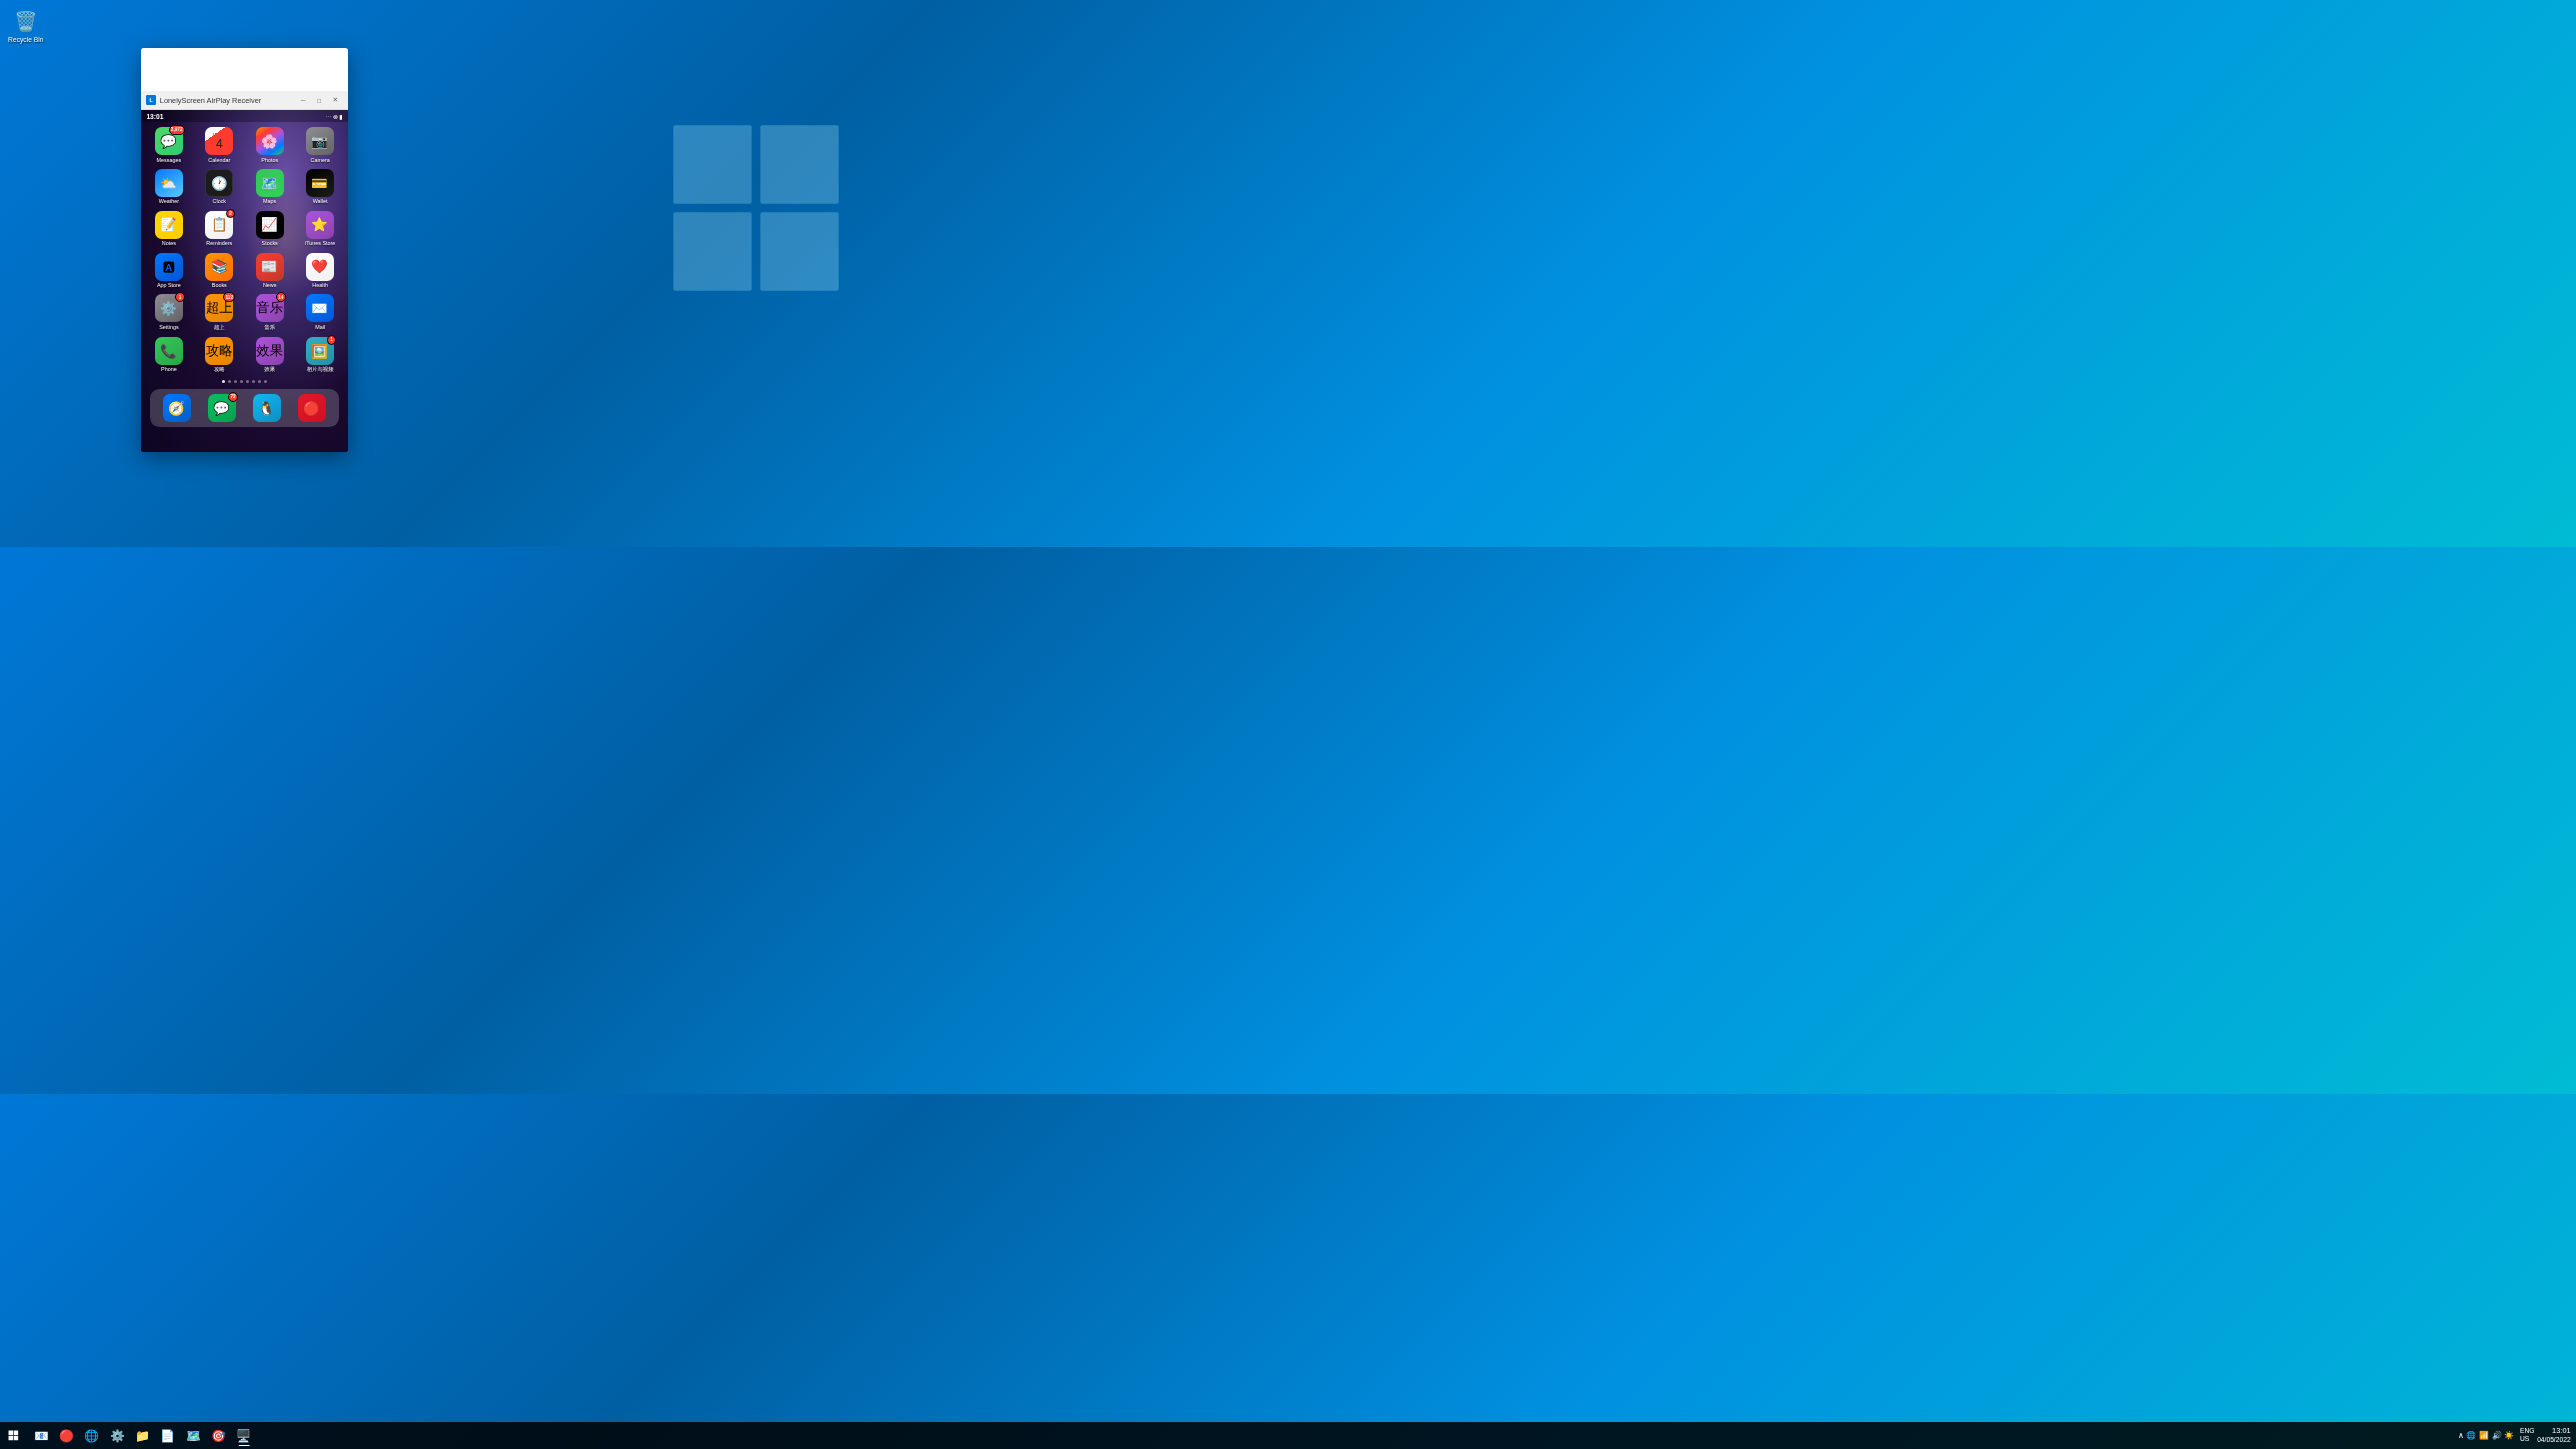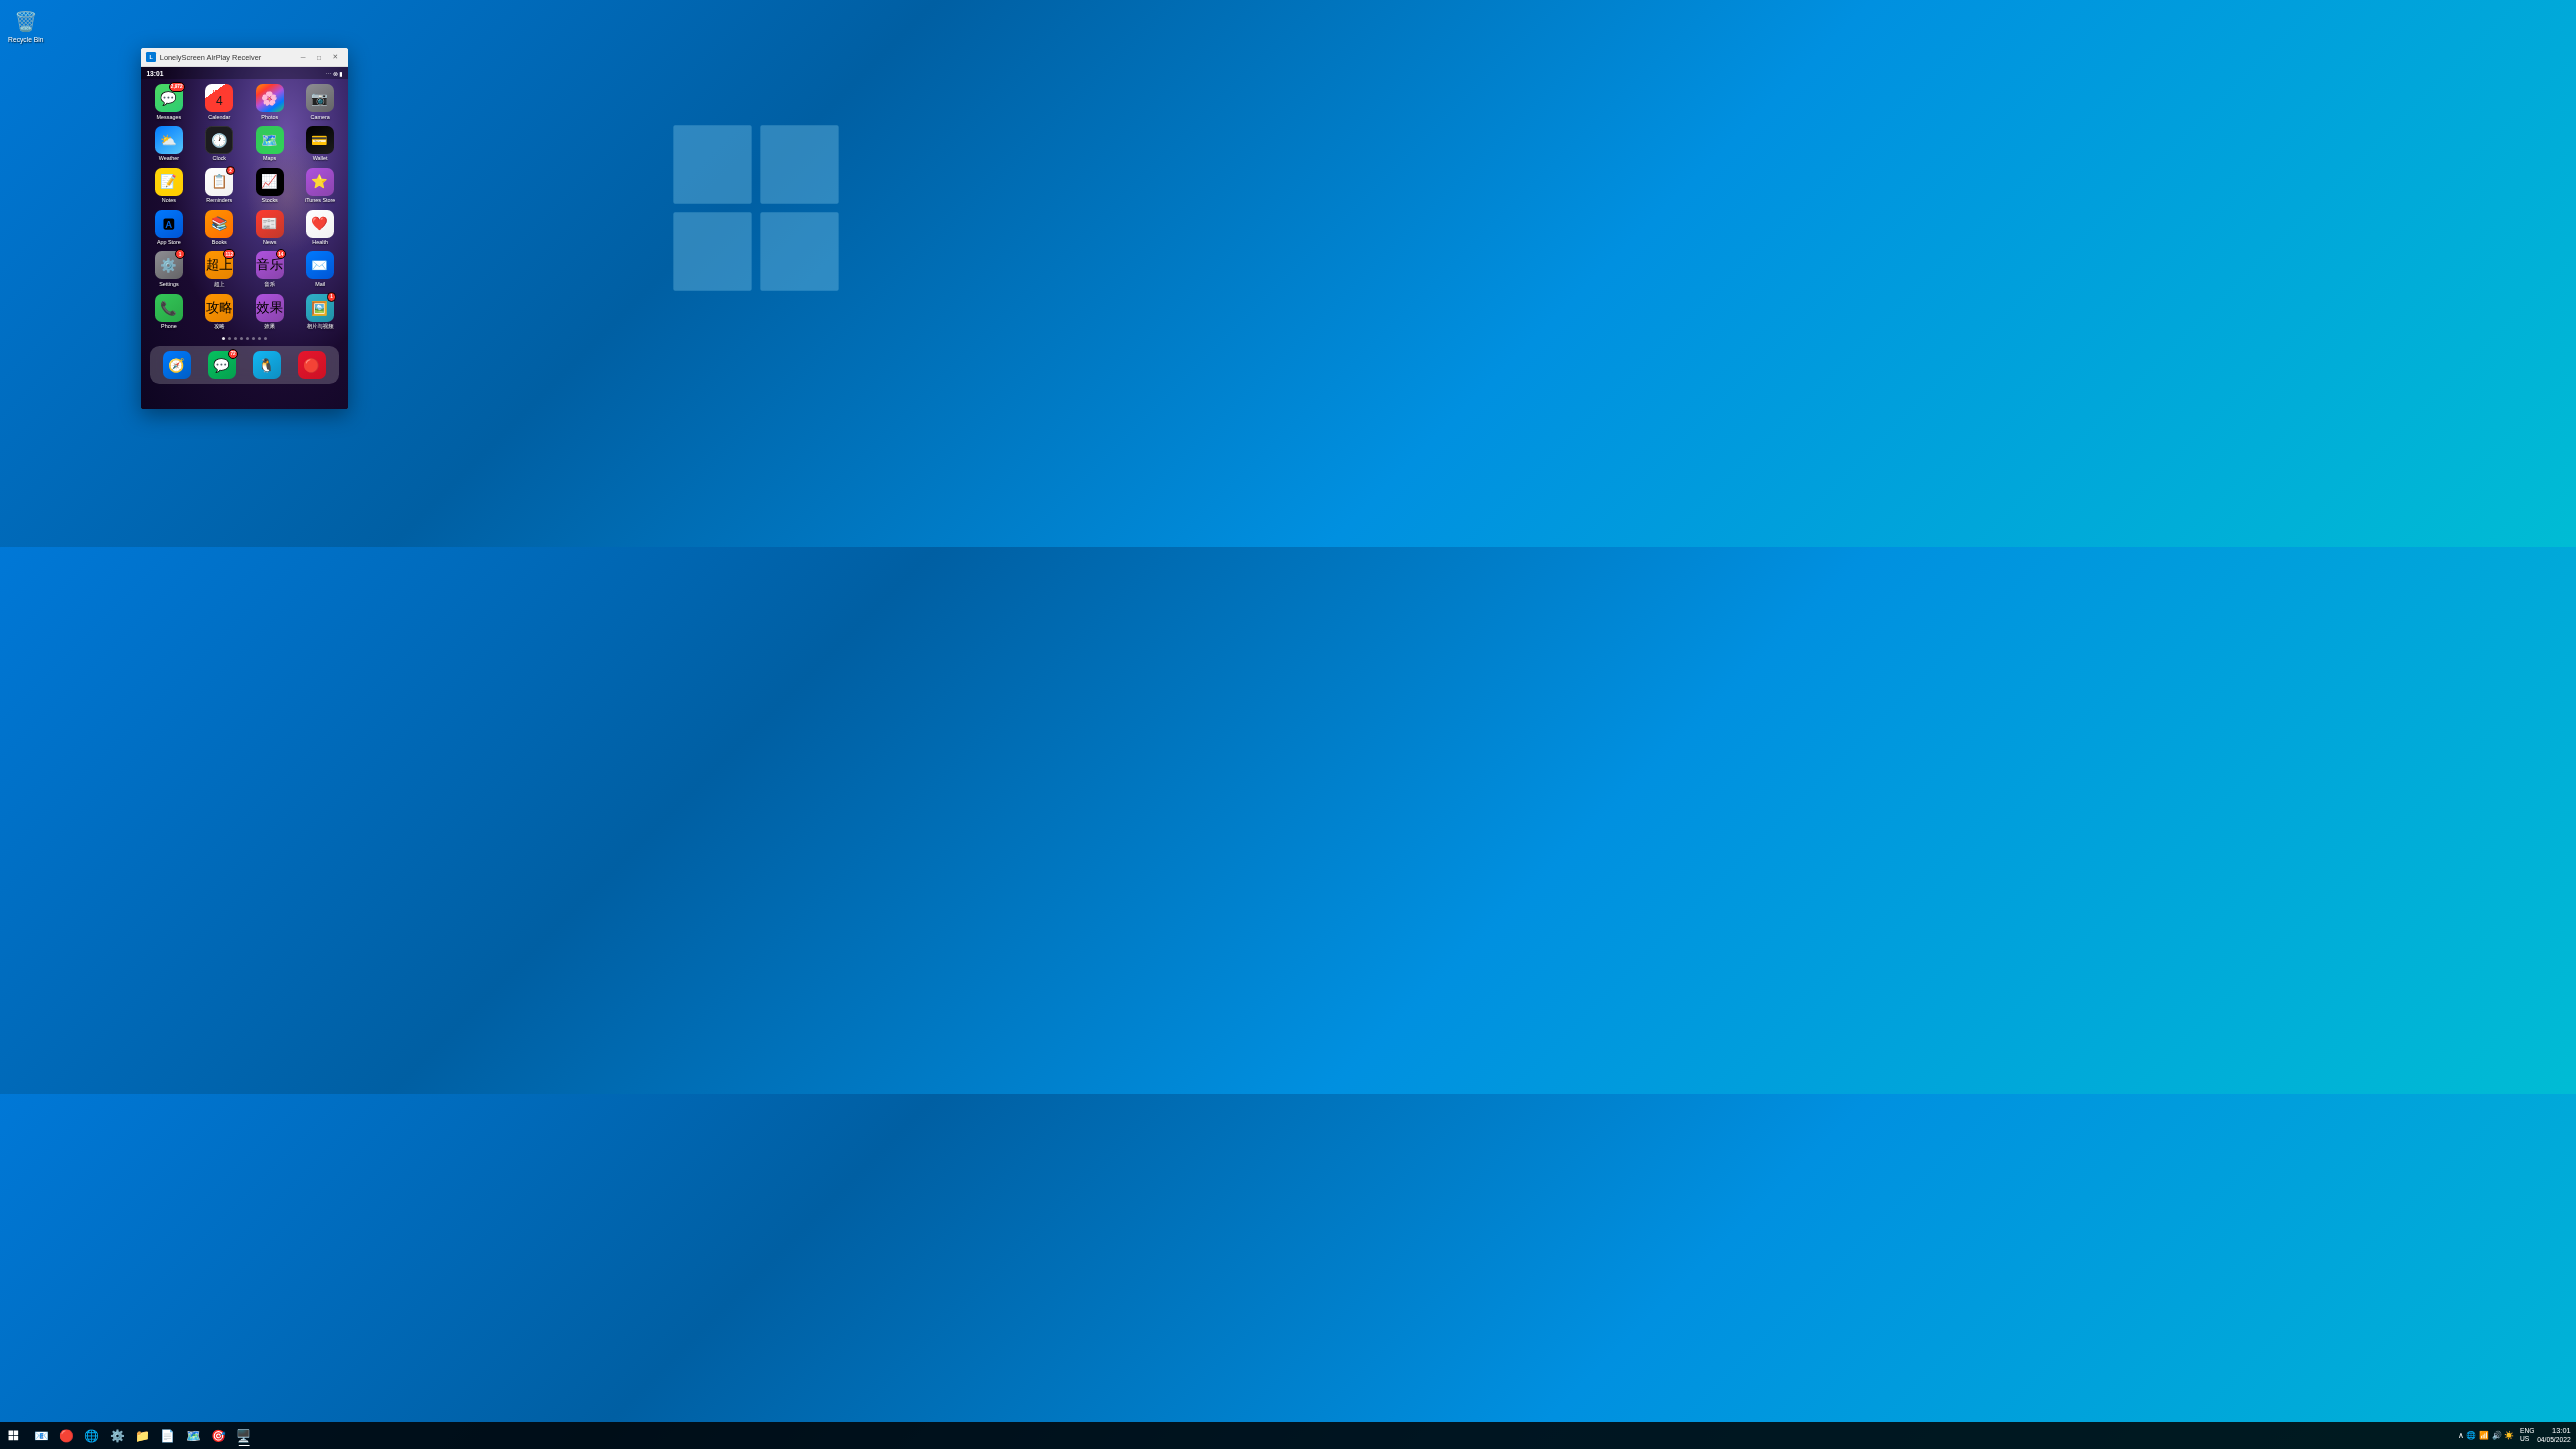--- a/index.html
+++ b/index.html
@@ -72,20 +72,21 @@
       overflow: hidden;
     }
     .title-bar {
       height: 19px;
       background: #f0f0f0;
       display: flex;
       align-items: center;
       padding: 0 5.4px;
       border-bottom: 0.7px solid #ddd;
       user-select: none;
+      margin-top: 43px;
     }
     .title-bar-icon {
       width: 9.4px;
       height: 9.4px;
       margin-right: 4px;
       background: #0078d7;
       border-radius: 1.3px;
       display: flex;
       align-items: center;
       justify-content: center;

